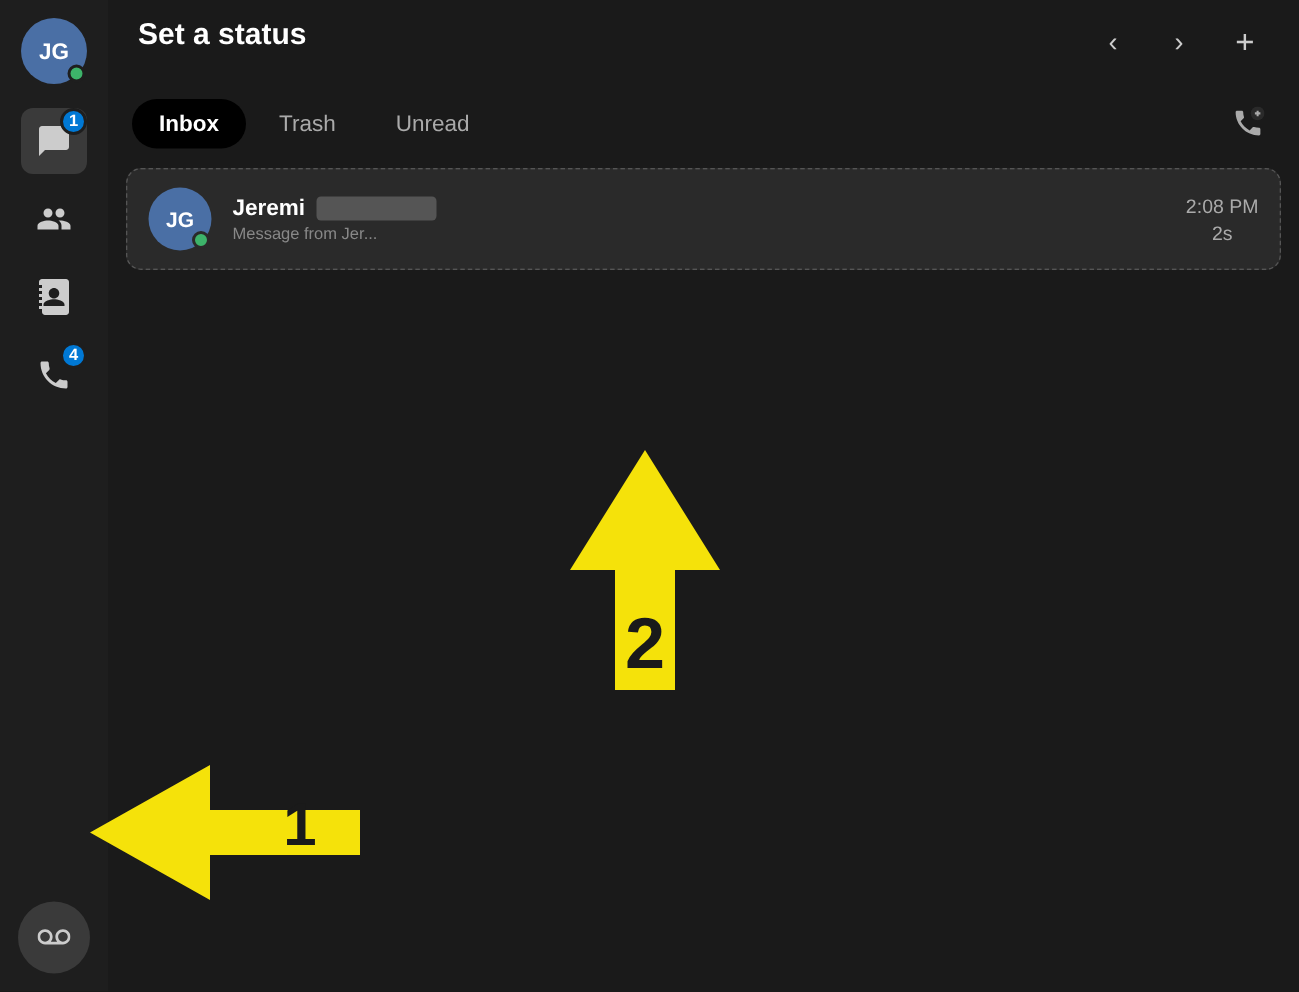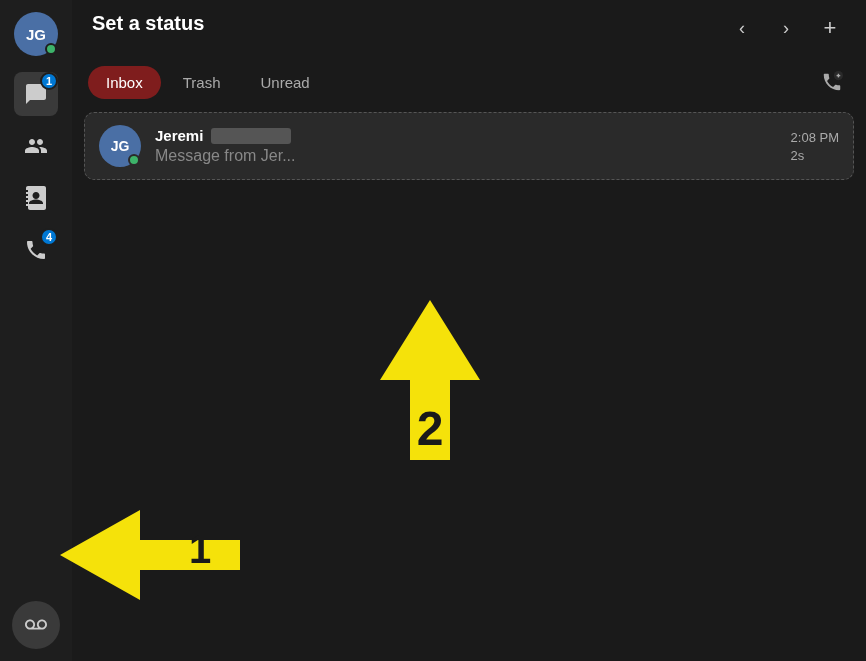--- a/index.html
+++ b/index.html
@@ -175,22 +175,23 @@
       border-radius: 20px;
       border: none;
       cursor: pointer;
       font-size: 15px;
       font-weight: 500;
       background: transparent;
       color: #aaa;
     }
 
     .tab-btn.active {
-      background: #7f1d1d;
-      color: #fff;
+      background: #000000;
+      color: #fff;
+      font-weight: bold;
     }
 
     .tabs-spacer { flex: 1; }
 
     .call-icon-btn {
       width: 36px;
       height: 36px;
       display: flex;
       align-items: center;
       justify-content: center;
@@ -268,31 +269,31 @@
     .msg-name-blur {
       display: inline-block;
       width: 80px;
       height: 16px;
       background: #555;
       border-radius: 3px;
       vertical-align: middle;
     }
 
     .msg-preview {
-      font-size: 16px;
+      font-size: 11px;
       color: #888;
       white-space: nowrap;
       overflow: hidden;
       text-overflow: ellipsis;
     }
 
     .msg-time-col {
       display: flex;
       flex-direction: column;
-      align-items: flex-start;
+      align-items: center;
       gap: 3px;
       flex-shrink: 0;
     }
 
     .msg-time {
       font-size: 13px;
       color: #aaa;
     }
 
     .msg-age {

